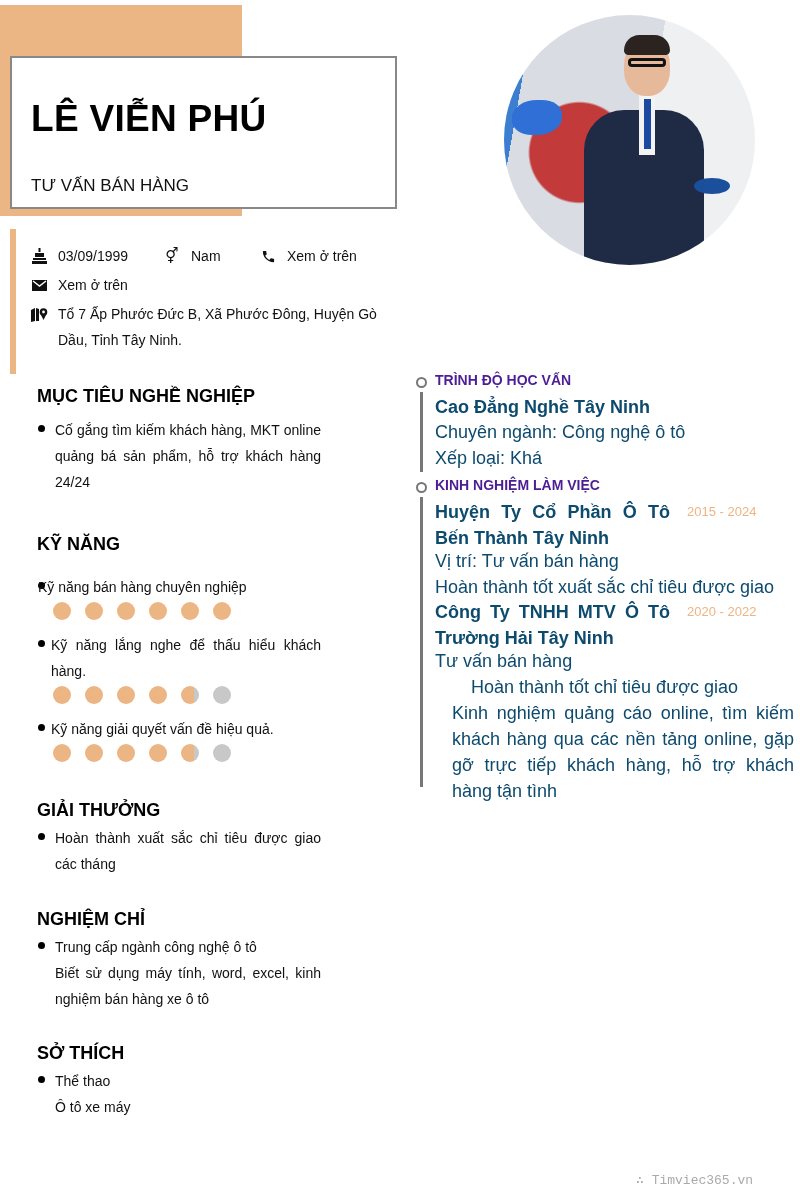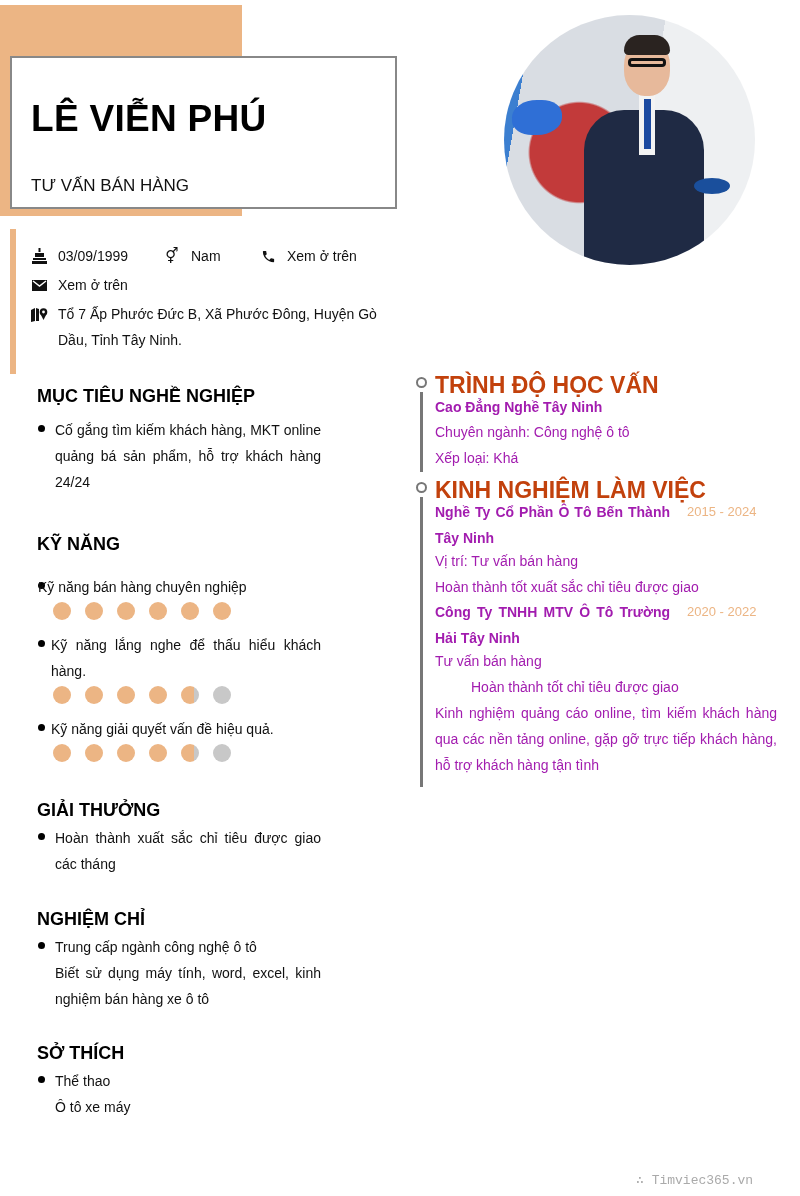--- a/index.html
+++ b/index.html
@@ -33,22 +33,22 @@
   .bullet-dot { position: absolute; width: 7px; height: 7px; border-radius: 50%; background: #000; }
 
   .skill-name { position: absolute; left: 38px; font-size: 14px; color: #111; line-height: 26px; width: 284px; text-align: justify; }
   .dots { position: absolute; left: 53px; display: flex; gap: 14px; }
   .dot { width: 18px; height: 18px; border-radius: 50%; background: #c8c8c8; }
   .dot.full { background: #ecb584; }
   .dot.partial { background: linear-gradient(90deg, #ecb584 0 75%, #c8c8c8 75% 100%); }
 
   .timeline-line { position: absolute; left: 420px; width: 3px; background: #777; }
   .timeline-node { position: absolute; left: 416px; width: 11px; height: 11px; border: 2px solid #777; border-radius: 50%; background: #fff; }
-  .r-title { position: absolute; left: 435px; font-size: 23px; font-weight: bold; color: #c2410c; }
-  .r-text { position: absolute; left: 435px; font-size: 14px; color: #a21caf; line-height: 26px; }
+  .r-title { position: absolute; left: 435px; font-size: 14px; font-weight: bold; color: #4c1d95; }
+  .r-text { position: absolute; left: 435px; font-size: 18px; color: #0c4a6e; line-height: 26px; }
   .r-bold { font-weight: bold; }
   .company { width: 235px; text-align: justify; text-align-last: left; }
   .years { position: absolute; left: 687px; font-size: 13px; color: #ecb584; line-height: 26px; }
   .r-para { width: 342px; text-align: justify; }
 
   .watermark { position: absolute; left: 636px; top: 1172px; font-family: "Liberation Mono", "DejaVu Sans Mono", monospace; font-size: 13px; color: #aaa; }
 </style>
 </head>
 <body>
 
@@ -172,24 +172,24 @@
 <div class="timeline-node" style="top:377px;"></div>
 <div class="r-title" style="top:372px;">TRÌNH ĐỘ HỌC VẤN</div>
 <div class="r-text r-bold" style="top:394px;">Cao Đẳng Nghề Tây Ninh</div>
 <div class="r-text" style="top:419px;">Chuyên ngành: Công nghệ ô tô</div>
 <div class="r-text" style="top:445px;">Xếp loại: Khá</div>
 
 <div class="timeline-line" style="top:497px; height:290px;"></div>
 <div class="timeline-node" style="top:482px;"></div>
 <div class="r-title" style="top:477px;">KINH NGHIỆM LÀM VIỆC</div>
 
-<div class="r-text r-bold company" style="top:499px;">Nghề Ty Cổ Phần Ô Tô Bến Thành Tây Ninh</div>
+<div class="r-text r-bold company" style="top:499px;">Huyện Ty Cổ Phần Ô Tô Bến Thành Tây Ninh</div>
 <div class="years" style="top:499px;">2015 - 2024</div>
 <div class="r-text" style="top:548px;">Vị trí: Tư vấn bán hàng</div>
 <div class="r-text" style="top:574px;">Hoàn thành tốt xuất sắc chỉ tiêu được giao</div>
 
 <div class="r-text r-bold company" style="top:599px;">Công Ty TNHH MTV Ô Tô Trường Hải Tây Ninh</div>
 <div class="years" style="top:599px;">2020 - 2022</div>
 <div class="r-text" style="top:648px;">Tư vấn bán hàng</div>
 <div class="r-text" style="top:674px;margin-left:36px;">Hoàn thành tốt chỉ tiêu được giao</div>
-<div class="r-text r-para" style="top:700px;">Kinh nghiệm quảng cáo online, tìm kiếm khách hàng qua các nền tảng online, gặp gỡ trực tiếp khách hàng, hỗ trợ khách hàng tận tình</div>
+<div class="r-text r-para" style="top:700px;margin-left:17px;">Kinh nghiệm quảng cáo online, tìm kiếm khách hàng qua các nền tảng online, gặp gỡ trực tiếp khách hàng, hỗ trợ khách hàng tận tình</div>
 
 <div class="watermark">∴ Timviec365.vn</div>
 
 </body></html>

